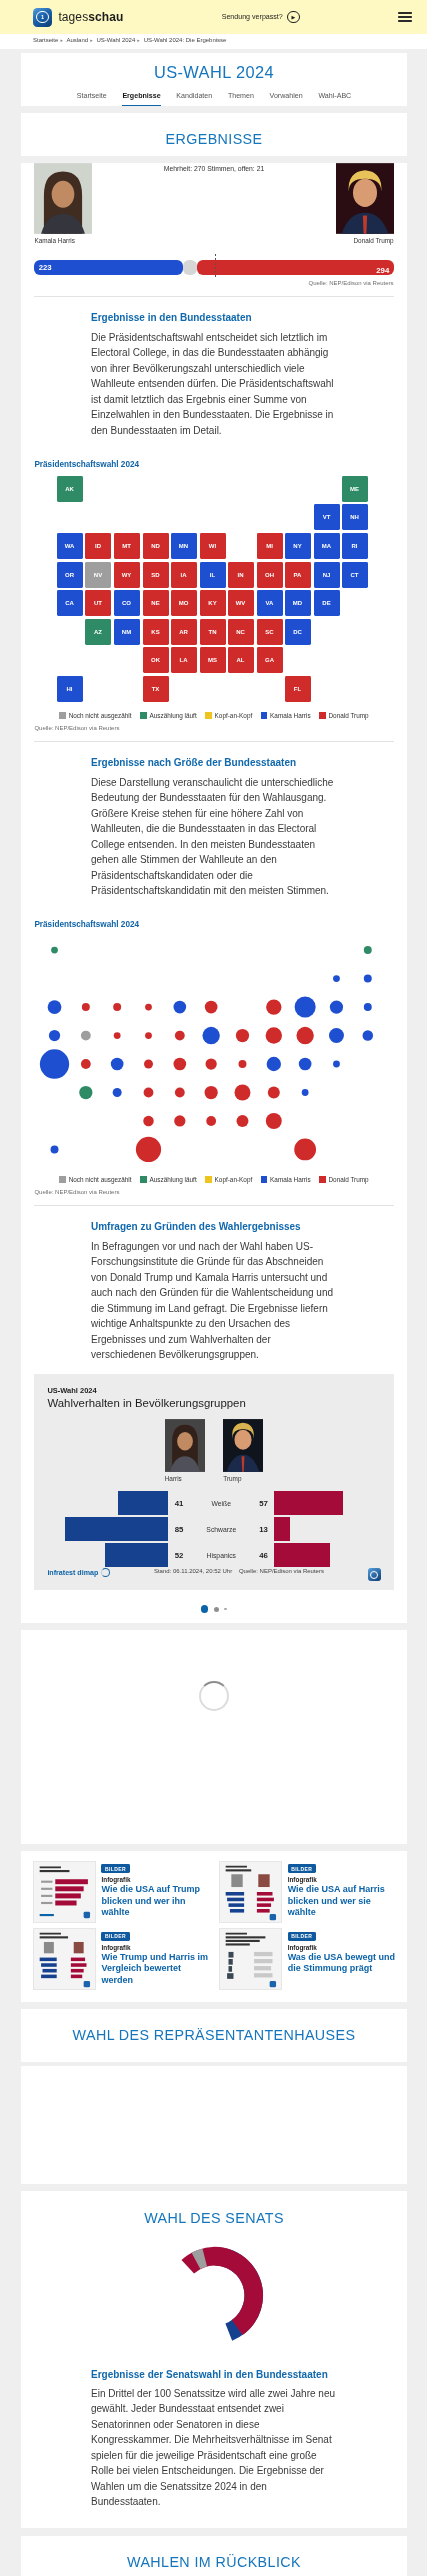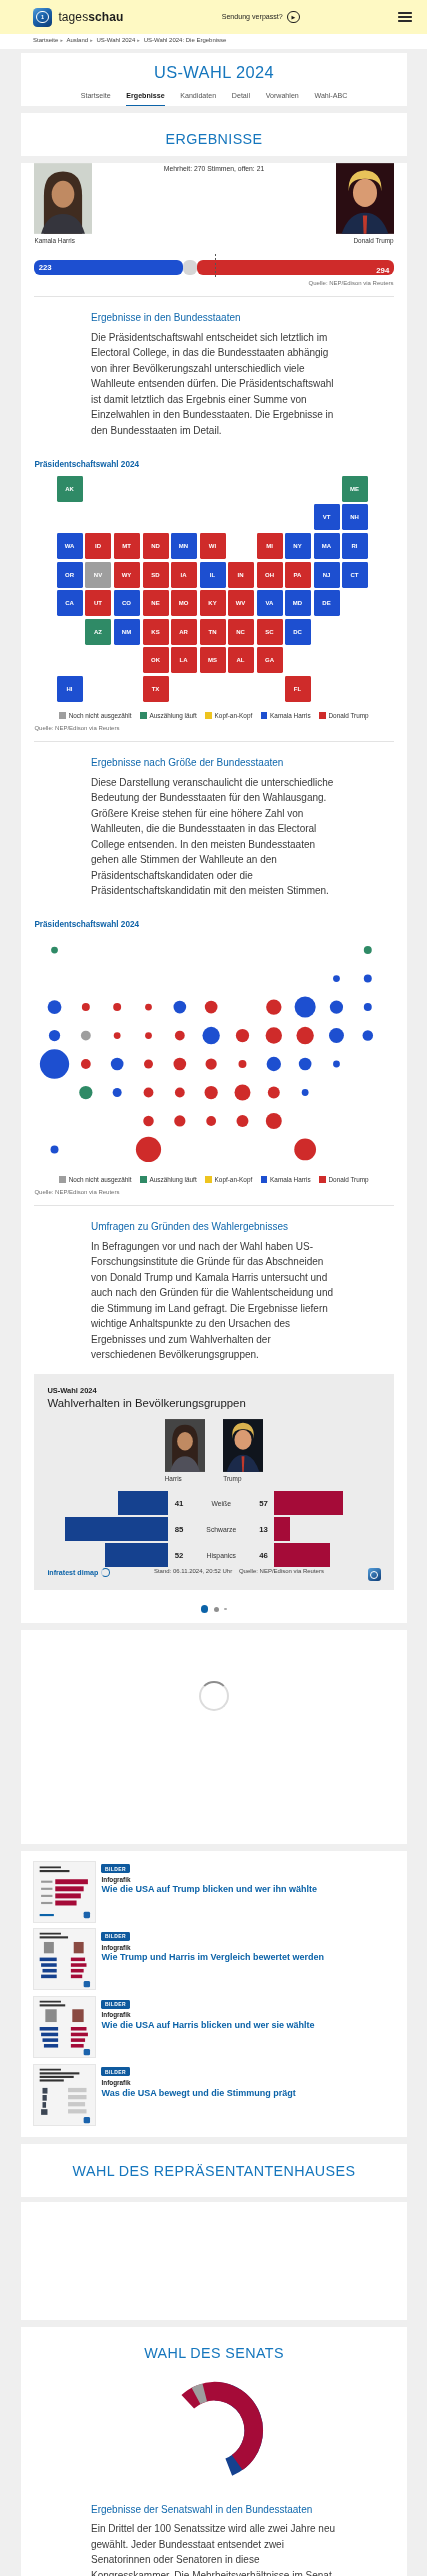--- a/index.html
+++ b/index.html
@@ -28,21 +28,21 @@
   .center-col{width:246px;margin:0 auto;}
   
   .hero{padding:7.1px 0 0;}
   .hero h1{margin:2.9px 0 7.1px;text-align:center;font-size:16.4px;font-weight:400;color:#1576bd;letter-spacing:0.4px;}
   .tabs{display:flex;justify-content:center;gap:14.3px;padding-bottom:0;}
   .tab{font-size:7.1px;color:#555;padding:2.9px 0.7px 5px;cursor:pointer;}
   .tab.active{color:#161616;font-weight:bold;border-bottom:1.9px solid #0c63a8;}
   
   h2.big{margin:0;padding:18.5px 0 8.6px;text-align:center;font-size:14.3px;font-weight:400;color:#1576bd;letter-spacing:0.4px;}
   .lead{font-size:7.5px;line-height:1.5;color:#3a3a3a;padding-bottom:15.7px;}
-  h3.sub{font-size:10px;font-weight:normal;color:#1068ad;margin:0 0 6.4px;}
+  h3.sub{font-size:10px;font-weight:bold;color:#1068ad;margin:0 0 6.4px;}
   .bodytext{font-size:10px;line-height:1.55;color:#3a3a3a;margin:0 0 11.4px;}
   .sect{padding-top:15.7px;}
   .divider{border-top:0.7px solid #e3e3e3;margin:0 13px;}
   .chart-label{font-size:8.2px;font-weight:bold;color:#0f63a8;padding:10px 13px 4.3px;}
   .source{font-size:6px;color:#6e6e6e;padding:4.3px 13px 10px;}
   .source.right{text-align:right;}
   
   .prez-row{display:flex;justify-content:space-between;align-items:flex-start;padding:0 13px;}
   .cand{display:flex;flex-direction:column;width:58px;}
   .cand .nm{font-size:6.4px;color:#333;margin-top:2.9px;}
@@ -90,21 +90,21 @@
   .dot{border-radius:50%;background:#8f8f8f;}
   .dot.d1{width:7.1px;height:7.1px;background:#0c63a8;}
   .dot.d2{width:5px;height:5px;}
   .dot.d3{width:2.9px;height:2.9px;background:#aaa;}
   
   .spin-card{height:214px;display:flex;justify-content:center;}
   .spinner{margin-top:51px;width:26px;height:26px;border-radius:50%;border:2.9px solid #dcdcdc;border-top-color:#8d8d8d;
     animation:rot 1.2s linear infinite;}
   @keyframes rot{to{transform:rotate(360deg);}}
   
-  .teaser-grid{display:grid;grid-template-columns:1fr;gap:5.7px 10px;padding:10px 11.4px 11.4px;}
+  .teaser-grid{display:grid;grid-template-columns:1fr 1fr;gap:5.7px 10px;padding:10px 11.4px 11.4px;}
   .teaser{display:flex;gap:5.7px;cursor:pointer;}
   .thumb{width:61px;height:60px;background:#f4f4f4;border:0.7px solid #e6e6e6;flex:none;position:relative;}
   .badge{display:inline-block;background:#0f5a9e;color:#fff;font-size:5px;font-weight:bold;letter-spacing:0.4px;
     padding:1.4px 3.6px;border-radius:1.4px;}
   .t-kicker{font-size:6.4px;font-weight:bold;color:#1d1d1d;margin:2.9px 0 1.4px;}
   .t-title{font-size:9px;font-weight:bold;color:#0c63a8;line-height:1.25;}
   
   .donut-wrap{display:flex;justify-content:center;padding:7.1px 0 4.3px;}
   .spacer-white{background:#fff;margin:0 21.4px;}
 </style>
@@ -137,21 +137,21 @@
   </nav>
 
   <div class="gap-s"></div>
 
   <section class="card hero">
     <h1>US-WAHL 2024</h1>
     <div class="tabs">
       <div class="tab">Startseite</div>
       <div class="tab active">Ergebnisse</div>
       <div class="tab">Kandidaten</div>
-      <div class="tab">Detail</div>
+      <div class="tab">Themen</div>
       <div class="tab">Vorwahlen</div>
       <div class="tab">Wahl-ABC</div>
     </div>
   </section>
 
   <div class="gap"></div>
 
   <section class="card">
     <h2 class="big">ERGEBNISSE</h2>
   </section>
@@ -486,64 +486,64 @@
           <div class="t-kicker">Infografik</div>
           <div class="t-title">Wie die USA auf Trump blicken und wer ihn wählte</div>
         </div>
       </article>
 
       <article class="teaser">
         <div class="thumb">
           <svg width="61" height="60" viewBox="0 0 86 84">
             <rect width="86" height="84" fill="#f4f4f4"></rect>
             <rect x="8" y="5" width="30" height="2.5" fill="#333"></rect>
+              <rect x="8" y="10" width="36" height="3" fill="#333"></rect>
+            <rect x="16" y="17" width="16" height="18" fill="#8a8a8a"></rect>
+              <rect x="54" y="17" width="16" height="18" fill="#8a4a42"></rect>
+            <rect x="8" y="42" width="26" height="5" fill="#15418f"></rect>
+              <rect x="52" y="42" width="22" height="5" fill="#a50b38"></rect>
+            <rect x="10" y="50" width="24" height="5" fill="#15418f"></rect>
+              <rect x="52" y="50" width="24" height="5" fill="#a50b38"></rect>
+            <rect x="12" y="58" width="22" height="5" fill="#15418f"></rect>
+              <rect x="52" y="58" width="20" height="5" fill="#a50b38"></rect>
+            <rect x="14" y="66" width="20" height="5" fill="#15418f"></rect>
+              <rect x="52" y="66" width="18" height="5" fill="#a50b38"></rect>
+            <rect x="70" y="73" width="9" height="9" rx="2" fill="#1b63ac"></rect>
+          </svg>
+        </div>
+        <div>
+          <span class="badge">BILDER</span>
+          <div class="t-kicker">Infografik</div>
+          <div class="t-title">Wie die USA auf Harris blicken und wer sie wählte</div>
+        </div>
+      </article>
+
+      <article class="teaser">
+        <div class="thumb">
+          <svg width="61" height="60" viewBox="0 0 86 84">
+            <rect width="86" height="84" fill="#f4f4f4"></rect>
+            <rect x="8" y="5" width="30" height="2.5" fill="#333"></rect>
               <rect x="8" y="10" width="40" height="3" fill="#333"></rect>
             <rect x="14" y="18" width="14" height="16" fill="#8a8a8a"></rect>
               <rect x="56" y="18" width="14" height="16" fill="#8a4a42"></rect>
             <rect x="8" y="40" width="24" height="5" fill="#15418f"></rect>
               <rect x="52" y="40" width="20" height="5" fill="#a50b38"></rect>
             <rect x="10" y="48" width="22" height="5" fill="#15418f"></rect>
               <rect x="52" y="48" width="22" height="5" fill="#a50b38"></rect>
             <rect x="12" y="56" width="20" height="5" fill="#15418f"></rect>
               <rect x="52" y="56" width="18" height="5" fill="#a50b38"></rect>
             <rect x="10" y="64" width="22" height="5" fill="#15418f"></rect>
               <rect x="52" y="64" width="16" height="5" fill="#a50b38"></rect>
             <rect x="70" y="73" width="9" height="9" rx="2" fill="#1b63ac"></rect>
           </svg>
         </div>
         <div>
           <span class="badge">BILDER</span>
           <div class="t-kicker">Infografik</div>
           <div class="t-title">Wie Trump und Harris im Vergleich bewertet werden</div>
-        </div>
-      </article>
-
-      <article class="teaser">
-        <div class="thumb">
-          <svg width="61" height="60" viewBox="0 0 86 84">
-            <rect width="86" height="84" fill="#f4f4f4"></rect>
-            <rect x="8" y="5" width="30" height="2.5" fill="#333"></rect>
-              <rect x="8" y="10" width="36" height="3" fill="#333"></rect>
-            <rect x="16" y="17" width="16" height="18" fill="#8a8a8a"></rect>
-              <rect x="54" y="17" width="16" height="18" fill="#8a4a42"></rect>
-            <rect x="8" y="42" width="26" height="5" fill="#15418f"></rect>
-              <rect x="52" y="42" width="22" height="5" fill="#a50b38"></rect>
-            <rect x="10" y="50" width="24" height="5" fill="#15418f"></rect>
-              <rect x="52" y="50" width="24" height="5" fill="#a50b38"></rect>
-            <rect x="12" y="58" width="22" height="5" fill="#15418f"></rect>
-              <rect x="52" y="58" width="20" height="5" fill="#a50b38"></rect>
-            <rect x="14" y="66" width="20" height="5" fill="#15418f"></rect>
-              <rect x="52" y="66" width="18" height="5" fill="#a50b38"></rect>
-            <rect x="70" y="73" width="9" height="9" rx="2" fill="#1b63ac"></rect>
-          </svg>
-        </div>
-        <div>
-          <span class="badge">BILDER</span>
-          <div class="t-kicker">Infografik</div>
-          <div class="t-title">Wie die USA auf Harris blicken und wer sie wählte</div>
         </div>
       </article>
 
       <article class="teaser">
         <div class="thumb">
           <svg width="61" height="60" viewBox="0 0 86 84">
             <rect width="86" height="84" fill="#f4f4f4"></rect>
             <rect x="8" y="5" width="30" height="2.5" fill="#333"></rect>
             <rect x="8" y="10" width="56" height="3" fill="#333"></rect>
               <rect x="8" y="15" width="48" height="3" fill="#333"></rect>

